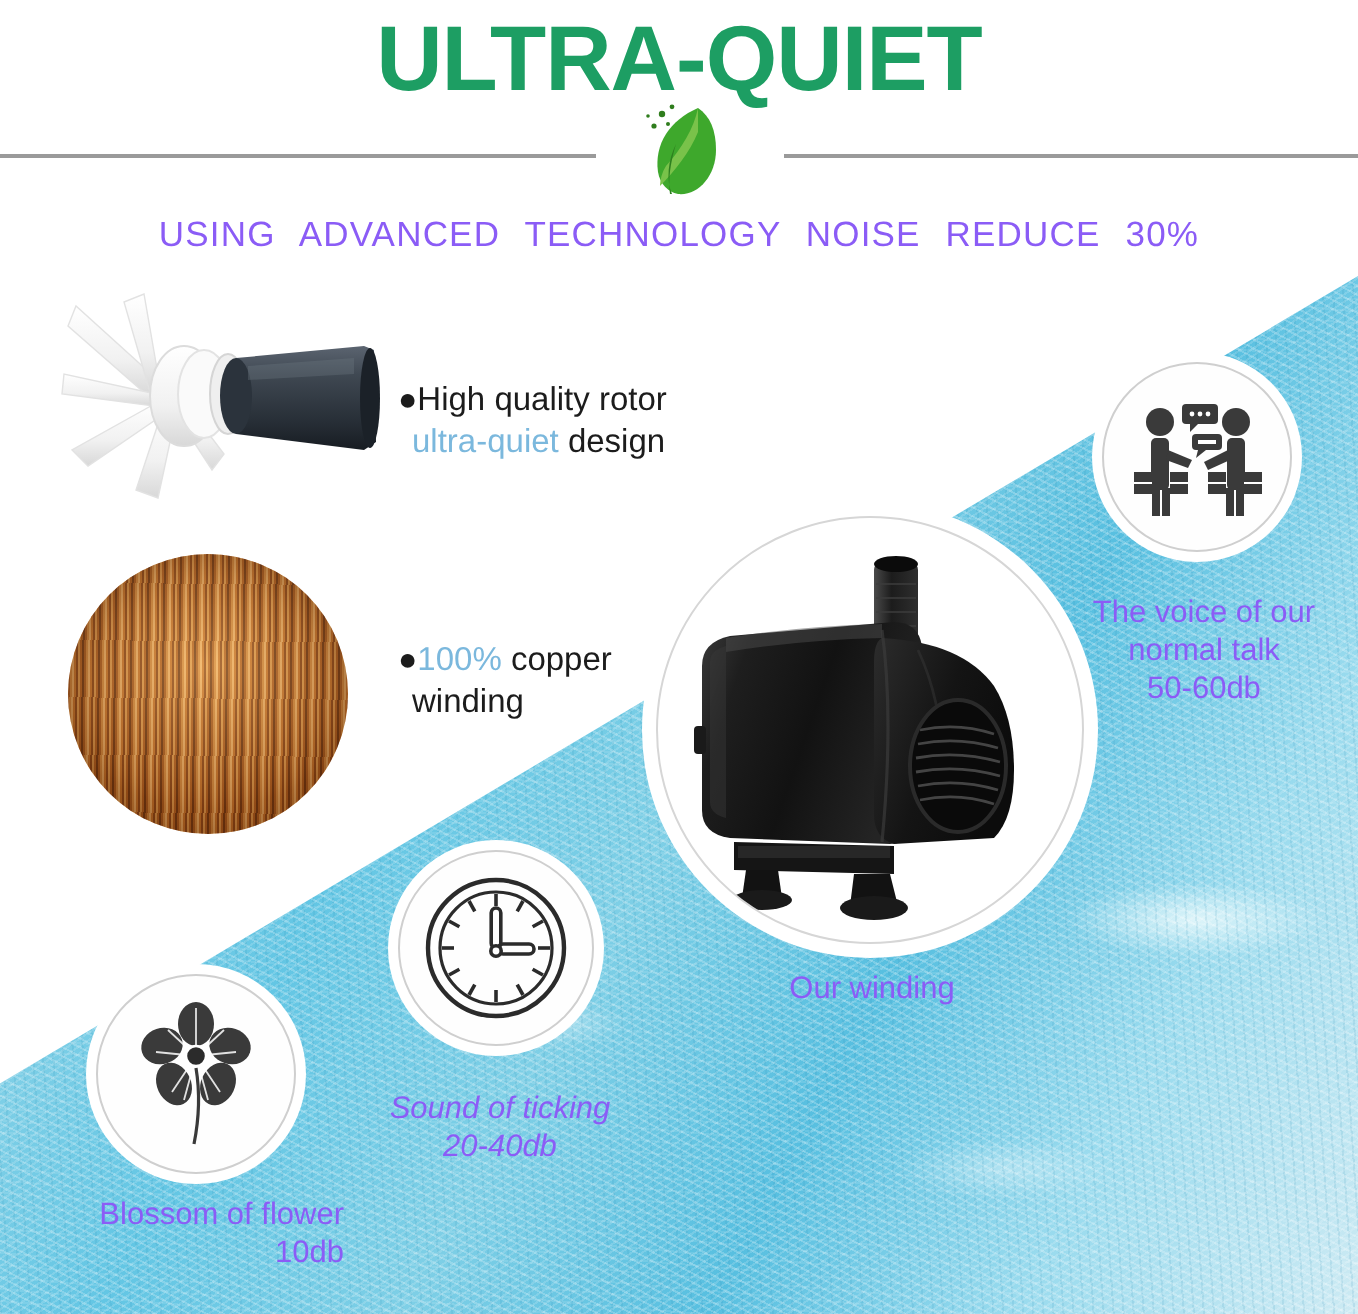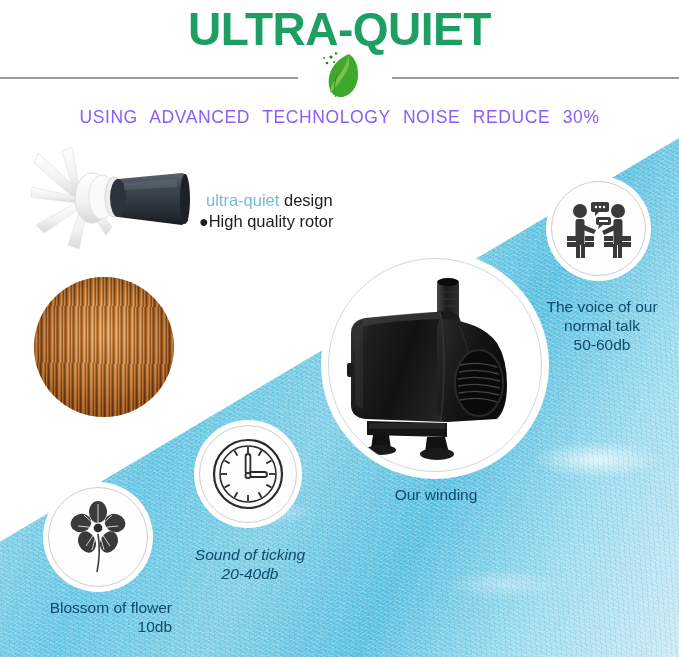--- a/index.html
+++ b/index.html
@@ -80,21 +80,21 @@
   .bullet .dot{font-size:16px;}
   .hl{color:#7bb8dd;}
 
   
   .badge{
     position:absolute;border-radius:50%;background:#fefefe;
     border:1px solid #cfcfcf;
     box-shadow:0 0 0 5px #ffffff, 0 1px 5px rgba(0,0,0,.13);
     display:flex;align-items:center;justify-content:center;
   }
-  .caption{position:absolute;text-align:center;font-size:15.5px;color:#0c4a6e;line-height:19px;}
+  .caption{position:absolute;text-align:center;font-size:15.5px;color:#8b5cf6;line-height:19px;}
 
   .pumpCircle{
     position:absolute;left:328px;top:258px;width:212px;height:212px;border-radius:50%;
     background:#ffffff;border:1px solid #d6d6d6;
     box-shadow:0 0 0 7px #ffffff, 0 2px 7px rgba(0,0,0,.10);
     overflow:hidden;
   }
   .pumpSvg{position:absolute;left:0;top:0;}
 </style>
 </head>
@@ -157,24 +157,28 @@
       <path d="M96 36 L160 30 L165 32 L166 78 L160 82 L96 74 Z" fill="url(#mag)"></path>
       <ellipse cx="96" cy="55" rx="8" ry="19" fill="#2b333c"></ellipse>
       <ellipse cx="163" cy="56" rx="5" ry="25" fill="#1b2128"></ellipse>
       <path d="M102 40 L155 36 L155 44 L102 47 Z" fill="#6e7782" opacity=".35"></path>
     </svg>
   </div>
 
   <div class="copper"></div>
 
   <div class="bullet" style="left:199px;top:190px;">
+    <div><span class="dot">●</span><span>High quality rotor</span></div>
     <div style="padding-left:7px;"><span class="hl">ultra-quiet</span><span> design</span></div>
-    <div><span class="dot">●</span><span>High quality rotor</span></div>
-  </div>
-
+  </div>
+
+  <div class="bullet" style="left:199px;top:320px;">
+    <div><span class="dot">●</span><span class="hl">100%</span><span> copper</span></div>
+    <div style="padding-left:7px;"><span>winding</span></div>
+  </div>
 
   <div class="pumpCircle">
     <svg class="pumpSvg" width="212" height="212" viewBox="0 0 212 212">
       <defs>
         <linearGradient id="bodyG" x1="0" y1="0" x2="1" y2="0.35">
           <stop offset="0%" stop-color="#3a3a3a"></stop>
           <stop offset="22%" stop-color="#1e1e1e"></stop>
           <stop offset="58%" stop-color="#121212"></stop>
           <stop offset="100%" stop-color="#242424"></stop>
         </linearGradient>

